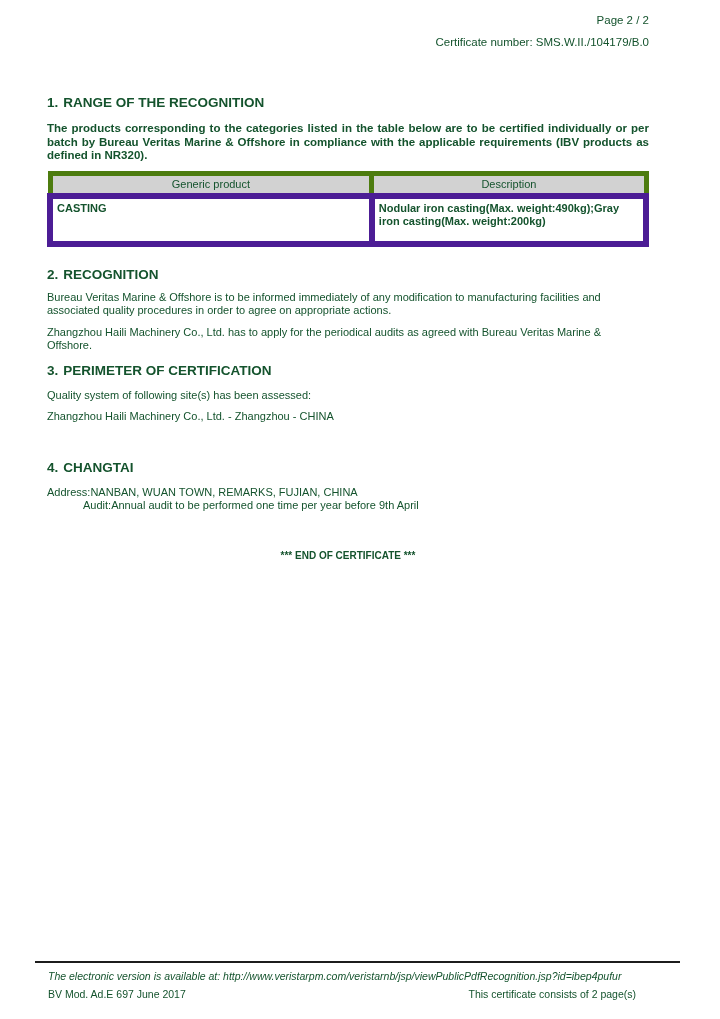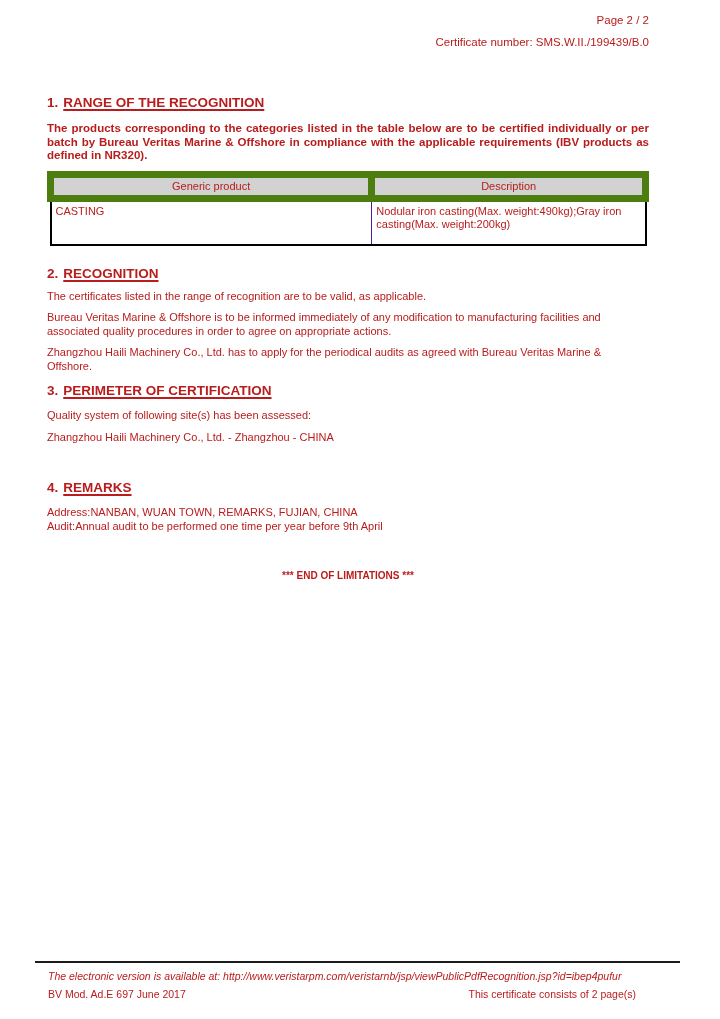--- a/index.html
+++ b/index.html
@@ -2,21 +2,21 @@
 <html style="--table-header-bg: #d2d2d2; --border: #000000;"><head>
 <meta charset="utf-8">
 <style>
   * { margin:0; padding:0; box-sizing:border-box; }
   html,body { background:#ffffff; }
   .page {
     position:relative;
     width:696px; height:1019px;
     background:#fff;
     font-family:"Liberation Sans", sans-serif;
-    color:#b91c1c;
+    color:#14532d;
     overflow:hidden;
   }
   .content { padding:14px 47px 0 47px; }
 
   .header-meta { text-align:right; font-size:11.5px; line-height:13px; }
   .cert-number { margin-top:9px; }
 
   .doc-title {
     margin-top:17px;
     text-align:center;
@@ -24,21 +24,20 @@
     font-weight:bold;
     text-decoration:underline;
     text-decoration-thickness:2px;
     text-underline-offset:3px;
     letter-spacing:0.2px;
   }
 
   .sec-heading { font-size:13.5px; font-weight:bold; line-height:16px; }
   .sec-heading .num { margin-right:5px; }
   .sec-heading .u {
-    text-decoration:underline;
     text-decoration-thickness:1.5px;
     text-underline-offset:2px;
   }
   .h1 { margin-top:46px; }
   .h2 { margin-top:20px; }
   .h3 { margin-top:10px; }
   .h4 { margin-top:36px; }
 
   .intro {
     margin-top:11px;
@@ -50,36 +49,37 @@
 
   .rec-table {
     margin-top:8px;
     width:100%;
     border-collapse:collapse;
     border:2px solid #000;
     font-size:11px;
   }
   .rec-table th {
     background:var(--table-header-bg, #d2d2d2);
-    border:7px solid #4d7c0f;
+    border:5px solid #4d7c0f;
     font-weight:normal;
     text-align:center;
     padding:2px 4px;
     line-height:13px;
   }
   .rec-table td {
-    border:1px solid #4c1d95;
+    border:6px solid #4c1d95;
     vertical-align:top;
     padding:3px 4px 13px 4px;
     line-height:13px;
+    font-weight:bold;
   }
   .col-product { width:54%; }
 
   .body-p { margin-top:8px; font-size:11px; line-height:13.5px; }
-  .tight { margin-top:0; }
+  .tight { margin-top:0;margin-left:36px; }
   .gap12 { }
   .gap10 { margin-top:10px; }
 
   .end-marker {
     margin-top:37px;
     text-align:center;
     font-size:10px;
     font-weight:bold;
   }
 
@@ -93,21 +93,21 @@
   }
 </style>
 </head>
 <body>
 
 <div class="page">
   <div class="content">
 
     <div class="header-meta">
       <div>Page 2 / 2</div>
-      <div class="cert-number">Certificate number: SMS.W.II./199439/B.0</div>
+      <div class="cert-number">Certificate number: SMS.W.II./104179/B.0</div>
     </div>
 
 
     <div class="sec-heading h1">
       <span class="num">1.</span><span class="u">RANGE OF THE RECOGNITION</span>
     </div>
     <p class="intro">The products corresponding to the categories listed in the table below are to be certified individually or per batch by Bureau Veritas Marine &amp; Offshore in compliance with the applicable requirements (IBV products as defined in NR320).</p>
 
     <table class="rec-table">
       <thead>
@@ -120,37 +120,36 @@
         <tr>
           <td>CASTING</td>
           <td>Nodular iron casting(Max. weight:490kg);Gray iron casting(Max. weight:200kg)</td>
         </tr>
       </tbody>
     </table>
 
     <div class="sec-heading h2">
       <span class="num">2.</span><span class="u">RECOGNITION</span>
     </div>
-    <p class="body-p">The certificates listed in the range of recognition are to be valid, as applicable.</p>
     <p class="body-p">Bureau Veritas Marine &amp; Offshore is to be informed immediately of any modification to manufacturing facilities and associated quality procedures in order to agree on appropriate actions.</p>
     <p class="body-p">Zhangzhou Haili Machinery Co., Ltd. has to apply for the periodical audits as agreed with Bureau Veritas Marine &amp; Offshore.</p>
 
     <div class="sec-heading h3">
       <span class="num">3.</span><span class="u">PERIMETER OF CERTIFICATION</span>
     </div>
     <p class="body-p gap10">Quality system of following site(s) has been assessed:</p>
     <p class="body-p gap12">Zhangzhou Haili Machinery Co., Ltd. - Zhangzhou - CHINA</p>
 
     <div class="sec-heading h4">
-      <span class="num">4.</span><span class="u">REMARKS</span>
+      <span class="num">4.</span><span class="u">CHANGTAI</span>
     </div>
     <p class="body-p gap10">Address:NANBAN, WUAN TOWN, REMARKS, FUJIAN, CHINA</p>
     <p class="body-p tight">Audit:Annual audit to be performed one time per year before 9th April</p>
 
-    <div class="end-marker">*** END OF LIMITATIONS ***</div>
+    <div class="end-marker">*** END OF CERTIFICATE ***</div>
   </div>
 
   <div class="footer">
     <div class="footer-rule"></div>
     <div class="footer-line1">The electronic version is available at: http://www.veristarpm.com/veristarnb/jsp/viewPublicPdfRecognition.jsp?id=ibep4pufur</div>
     <div class="footer-line2">
       <span>BV Mod. Ad.E 697 June 2017</span>
       <span>This certificate consists of 2 page(s)</span>
     </div>
   </div>

